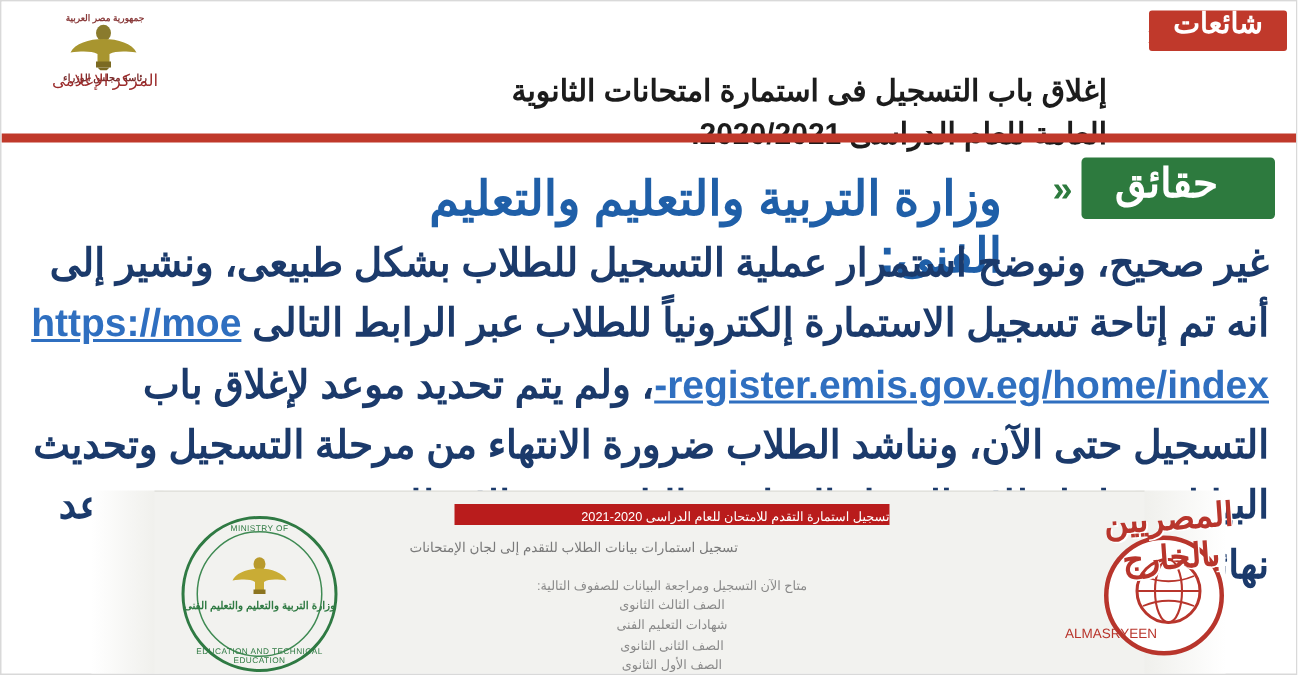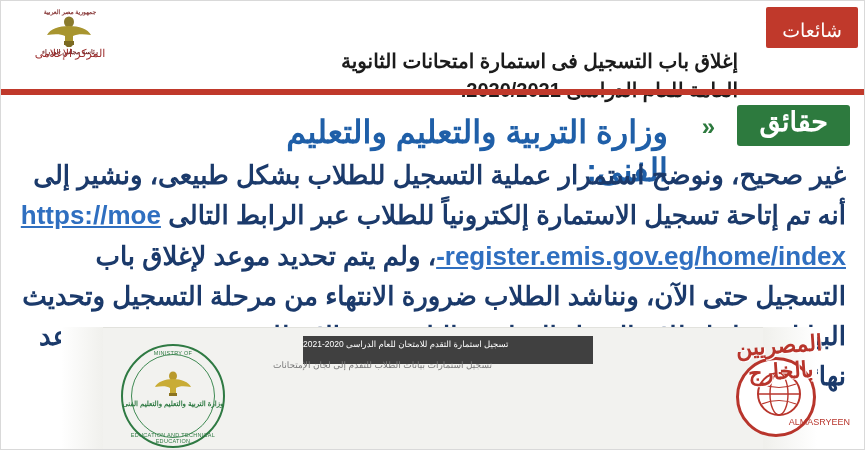--- a/index.html
+++ b/index.html
@@ -28,22 +28,22 @@
     background: #ffffff;
   }
 
   .rumor-tag {
     position: absolute;
     top: 6px;
     right: 8px;
     background: #c0392b;
     color: #ffffff;
     font-size: 19px;
-    font-weight: normal;
-    padding: 14px 16px 6px 16px;
+    font-weight: bold;
+    padding: 0 16px 6px 16px;
     letter-spacing: 0px;
     line-height: 1.1;
     border-radius: 2px;
   }
   .rumor-chevrons {
     position: absolute;
     top: 12px;
     right: 92px;
     color: #c0392b;
     font-size: 20px;
@@ -114,21 +114,21 @@
 
   
   .facts-tag {
     position: absolute;
     top: 104px;
     right: 14px;
     background: #2d7a3e;
     color: #ffffff;
     font-size: 27px;
     font-weight: bold;
-    padding: 2px 22px 8px 22px;
+    padding: 2px 38px 8px 22px;
     border-radius: 3px;
     line-height: 1.15;
   }
   .facts-chevrons {
     position: absolute;
     top: 112px;
     right: 152px;
     color: #2d7a3e;
     font-size: 24px;
     font-weight: bold;
@@ -191,25 +191,25 @@
     left: 756px;
     width: 60px;
     height: 124px;
     background: linear-gradient(to right, #eeeeea, #ffffff);
   }
   .doc-bar {
     position: absolute;
     top: 8px;
     left: 200px;
     width: 290px;
-    height: 28px;
-    background: #404040;
+    height: 14px;
+    background: #b91c1c;
     color: #ffffff;
     font-size: 8.5px;
-    text-align: left;
+    text-align: right;
     line-height: 17px;
     direction: rtl;
   }
   .doc-sub {
     position: absolute;
     top: 32px;
     left: 170px;
     width: 350px;
     text-align: left;
     font-size: 9px;
@@ -312,21 +312,21 @@
     font-weight: bold;
     direction: rtl;
     transform: rotate(-4deg);
     text-shadow: 1px 1px 0 #ffffff;
   }
   .wm-sub {
     position: absolute;
     right: 0;
     top: 96px;
     width: 140px;
-    text-align: right;
+    text-align: left;
     color: #b8352c;
     font-size: 9px;
     direction: rtl;
   }
 </style>
 </head>
 <body>
 
 <div id="page">
 
@@ -374,20 +374,27 @@
         <ellipse cx="20" cy="8" rx="4" ry="4.5" fill="#b99a2c"></ellipse>
         <path d="M20 11 C12 11 4 14 2 19 C9 18 14 18 17 20 L17 26 L23 26 L23 20 C26 18 31 18 38 19 C36 14 28 11 20 11 Z" fill="#c9ac35"></path>
         <rect x="16" y="25" width="8" height="3" fill="#8c7420"></rect>
       </svg>
       <div class="seal-ar">وزارة التربية والتعليم والتعليم الفنى</div>
       <div class="seal-en-bottom">EDUCATION AND TECHNICAL EDUCATION</div>
     </div>
 
     <div class="doc-bar">تسجيل استمارة التقدم للامتحان للعام الدراسى 2020-2021</div>
     <div class="doc-sub">تسجيل استمارات بيانات الطلاب للتقدم إلى لجان الإمتحانات</div>
+    <div class="doc-note">
+      <div>متاح الآن التسجيل ومراجعة البيانات للصفوف التالية:</div>
+      <div>الصف الثالث الثانوى</div>
+      <div>شهادات التعليم الفنى</div>
+      <div>الصف الثانى الثانوى</div>
+      <div>الصف الأول الثانوى</div>
+    </div>
   </div>
 
   <div class="watermark">
     <div class="wm-circle"></div>
     <svg class="wm-globe" viewBox="0 0 46 46">
       <circle cx="23" cy="23" r="21" fill="none" stroke="#b8352c" stroke-width="2"></circle>
       <ellipse cx="23" cy="23" rx="9" ry="21" fill="none" stroke="#b8352c" stroke-width="1.4"></ellipse>
       <line x1="2" y1="23" x2="44" y2="23" stroke="#b8352c" stroke-width="1.4"></line>
       <path d="M6 13 Q23 20 40 13" fill="none" stroke="#b8352c" stroke-width="1.2"></path>
       <path d="M6 33 Q23 26 40 33" fill="none" stroke="#b8352c" stroke-width="1.2"></path>

